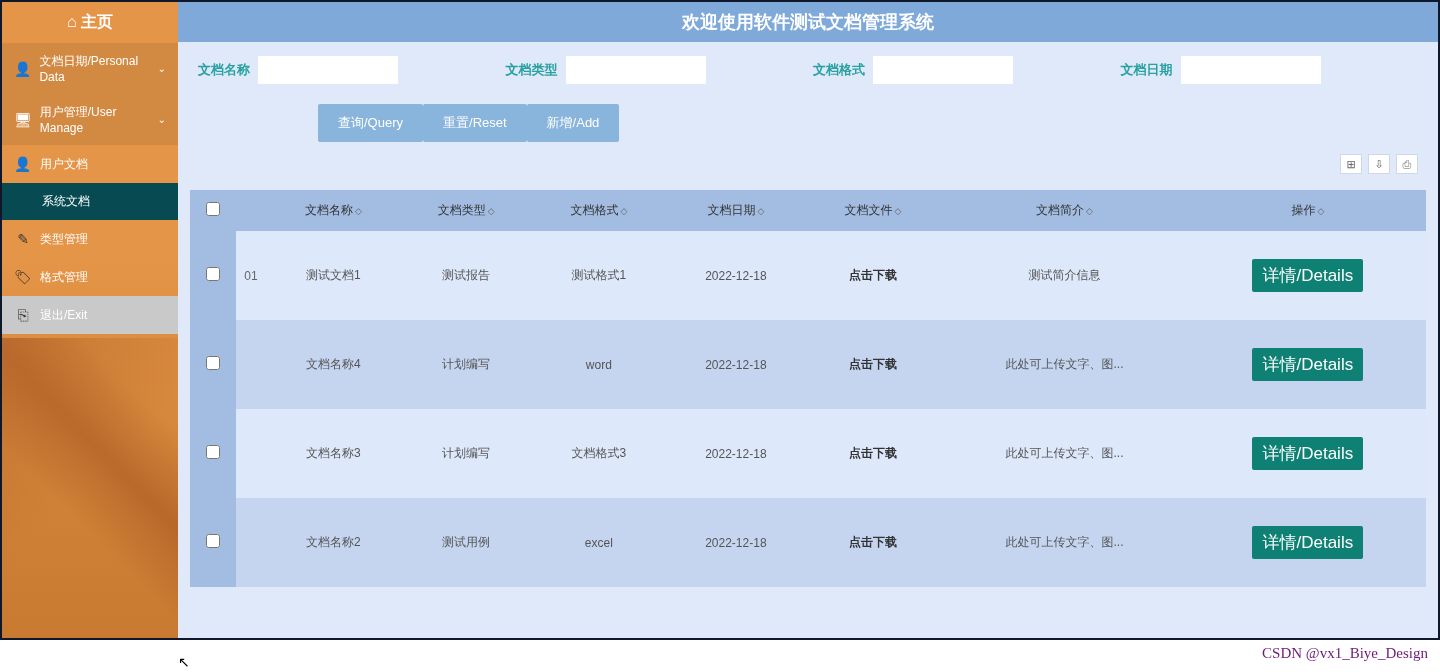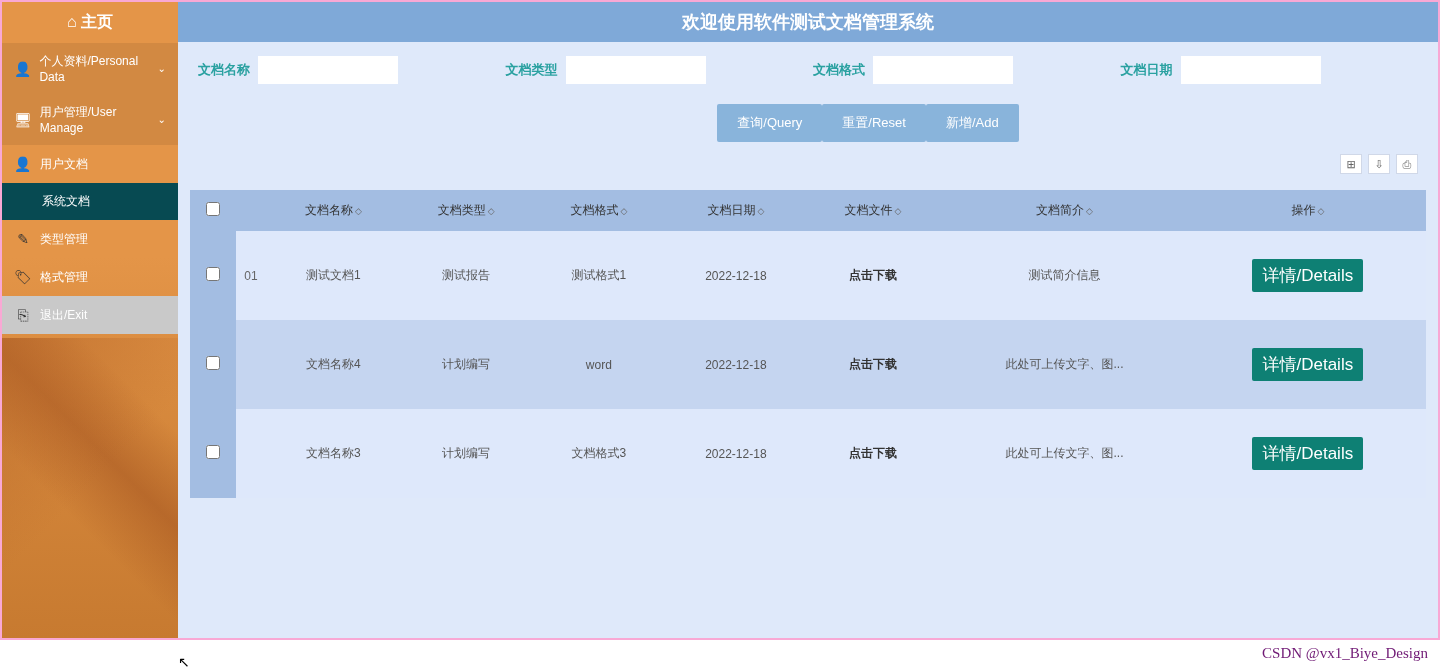--- a/index.html
+++ b/index.html
@@ -1,35 +1,35 @@
 <!DOCTYPE html>
 <html><head>
 <meta charset="utf-8">
 <style>
 * { margin: 0; padding: 0; box-sizing: border-box; font-family: "Microsoft YaHei", Arial, sans-serif; }
 body { width: 1440px; height: 672px; overflow: hidden; background: #fff; position: relative; }
-.app { display: flex; width: 100%; height: 640px; border: 2px solid #f9a8d4; }
+.app { display: flex; width: 100%; height: 640px; border: 2px solid #0f172a; }
 .sidebar { width: 176px; background: linear-gradient(180deg, #e49548 0%, #e49548 40%, #d88a3e 60%, #c77a30 100%); color: #fff; display: flex; flex-direction: column; position: relative; }
 .sidebar::after { content: ""; position: absolute; bottom: 0; left: 0; right: 0; height: 300px; background: linear-gradient(135deg, rgba(180,100,40,0.6) 0%, transparent 50%), linear-gradient(45deg, transparent 40%, rgba(160,80,30,0.5) 60%, transparent 80%); pointer-events: none; }
 .home-btn { background: #e49548; color: #fff; text-align: center; padding: 10px 0; font-size: 16px; font-weight: bold; }
 .nav-item { display: flex; align-items: center; padding: 10px 12px; font-size: 12px; cursor: pointer; position: relative; z-index: 2; }
 .nav-item .ico { width: 18px; height: 18px; margin-right: 8px; display: inline-flex; align-items: center; justify-content: center; font-size: 14px; }
 .nav-item .chev { margin-left: auto; font-size: 10px; }
 .nav-item.dark { background: rgba(0,0,0,0.08); }
 .nav-item.indent { padding-left: 40px; }
 .nav-item.active { background: #074a52; }
 .nav-item.light { background: #c9c9c9; color: #fff; }
 .main { flex: 1; display: flex; flex-direction: column; background: #dfe9fa; }
 .banner { background: #7fa9d8; color: #fff; text-align: center; padding: 8px 0; font-size: 18px; font-weight: bold; }
 .search-area { padding: 14px 20px 8px; }
 .search-row { display: flex; align-items: center; gap: 10px; margin-bottom: 20px; }
 .sfield { display: flex; align-items: center; flex: 1; }
 .sfield label { color: #2aa1a1; font-size: 13px; font-weight: bold; margin-right: 8px; white-space: nowrap; }
 .sfield input, .sfield select { height: 28px; border: none; background: #fff; padding: 0 8px; font-size: 12px; color: #999; width: 140px; }
-.btn-row { display: flex; padding-left: 120px; justify-content: center; }
+.btn-row { display: flex; padding-left: 120px; }
 .btn { background: #89b4db; color: #fff; border: none; padding: 10px 20px; font-size: 13px; cursor: pointer; border-radius: 2px; }
 .toolbar { display: flex; justify-content: flex-end; gap: 6px; padding: 4px 20px; }
 .tool-ico { width: 22px; height: 20px; border: 1px solid #d0d8e8; background: #fff; display: flex; align-items: center; justify-content: center; font-size: 11px; color: #666; cursor: pointer; }
 .table-wrap { flex: 1; overflow: auto; padding: 0 12px; }
 table { width: 100%; border-collapse: collapse; margin-top: 12px; }
 thead th { background: #a3bde2; color: #333; font-size: 12px; font-weight: normal; padding: 12px 6px; text-align: center; border: none; }
 thead th .sort { font-size: 9px; color: #666; margin-left: 2px; }
 tbody tr:nth-child(odd) { background: #dee8fb; }
 tbody tr:nth-child(even) { background: #c5d5f0; }
 tbody td { font-size: 12px; color: #555; padding: 28px 6px; text-align: center; border: none; }
@@ -43,21 +43,21 @@
 .cursor { position: absolute; bottom: 2px; left: 178px; font-size: 14px; color: #000; }
 </style>
 </head>
 <body>
 
 <div class="app">
   <div class="sidebar">
     <div class="home-btn">⌂ 主页</div>
     <div class="nav-item dark">
       <span class="ico">👤</span>
-      <span>个人资料/Personal Data</span>
+      <span>文档日期/Personal Data</span>
       <span class="chev">⌄</span>
     </div>
     <div class="nav-item dark">
       <span class="ico">🖥</span>
       <span>用户管理/User Manage</span>
       <span class="chev">⌄</span>
     </div>
     <div class="nav-item indent">
       <span class="ico" style="margin-left:-28px;color:#333">👤</span>
       <span>用户文档</span>
@@ -160,20 +160,32 @@
     <td class="idx-cell"></td>
     <td class="id-hidden"></td>
     <td>文档名称3</td>
     <td>计划编写</td>
     <td>文档格式3</td>
     <td>2022-12-18</td>
     <td><span class="dl-link">点击下载</span></td>
     <td>此处可上传文字、图...</td>
     <td><button class="detail-btn">详情/Details</button></td>
             </tr>
+            <tr>
+    <td class="chk-cell"><input type="checkbox" style=""></td>
+    <td class="idx-cell"></td>
+    <td class="id-hidden"></td>
+    <td>文档名称2</td>
+    <td>测试用例</td>
+    <td>excel</td>
+    <td>2022-12-18</td>
+    <td><span class="dl-link">点击下载</span></td>
+    <td>此处可上传文字、图...</td>
+    <td><button class="detail-btn">详情/Details</button></td>
+            </tr>
           </tbody>
       </table>
     </div>
   </div>
 </div>
 
 <div class="watermark">CSDN @vx1_Biye_Design</div>
 <div class="cursor">↖</div>
 
 </body></html>

